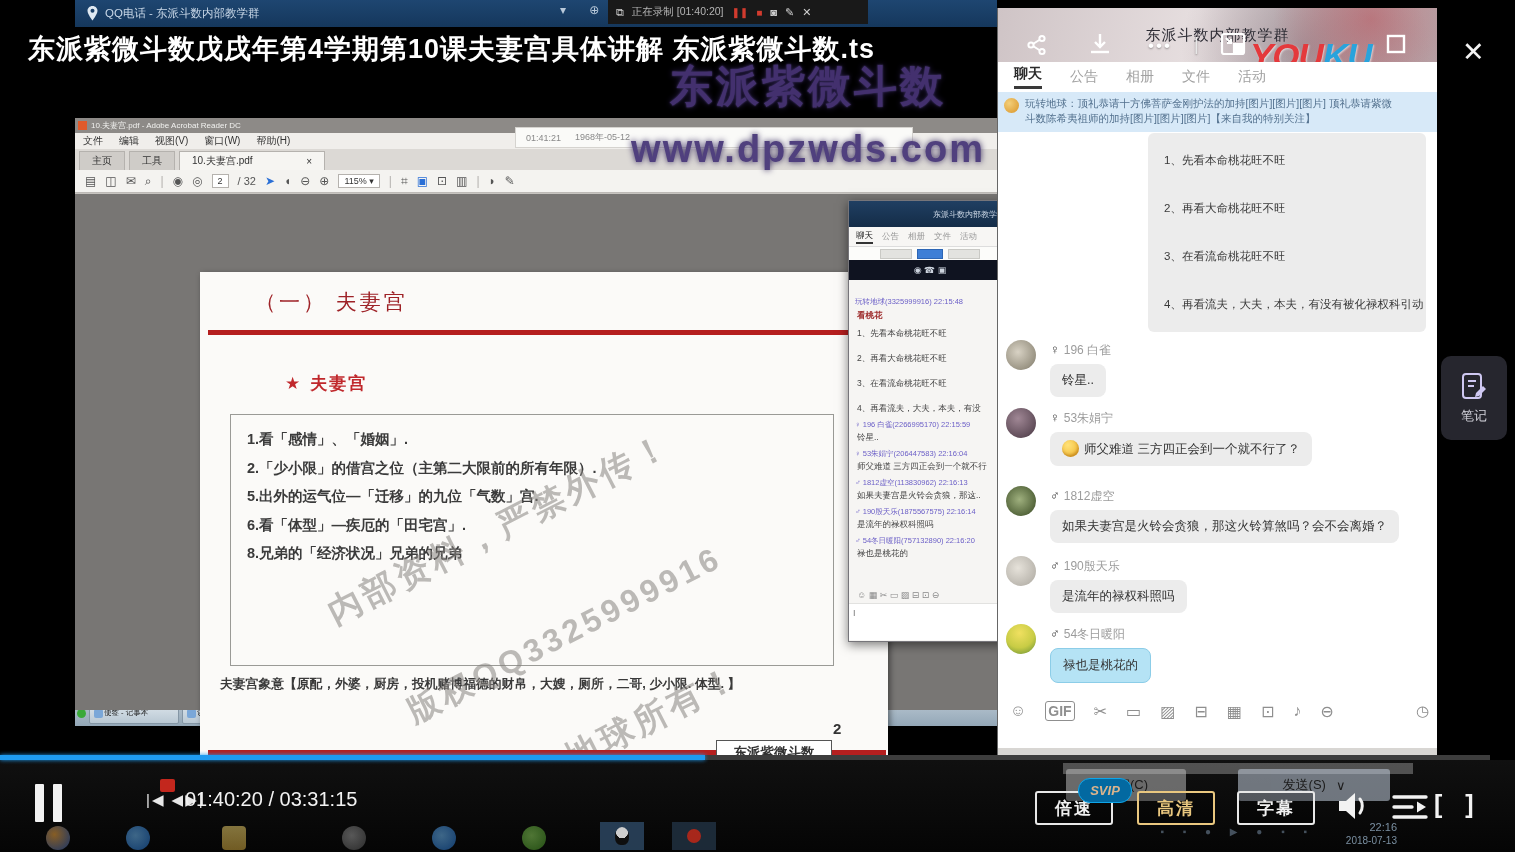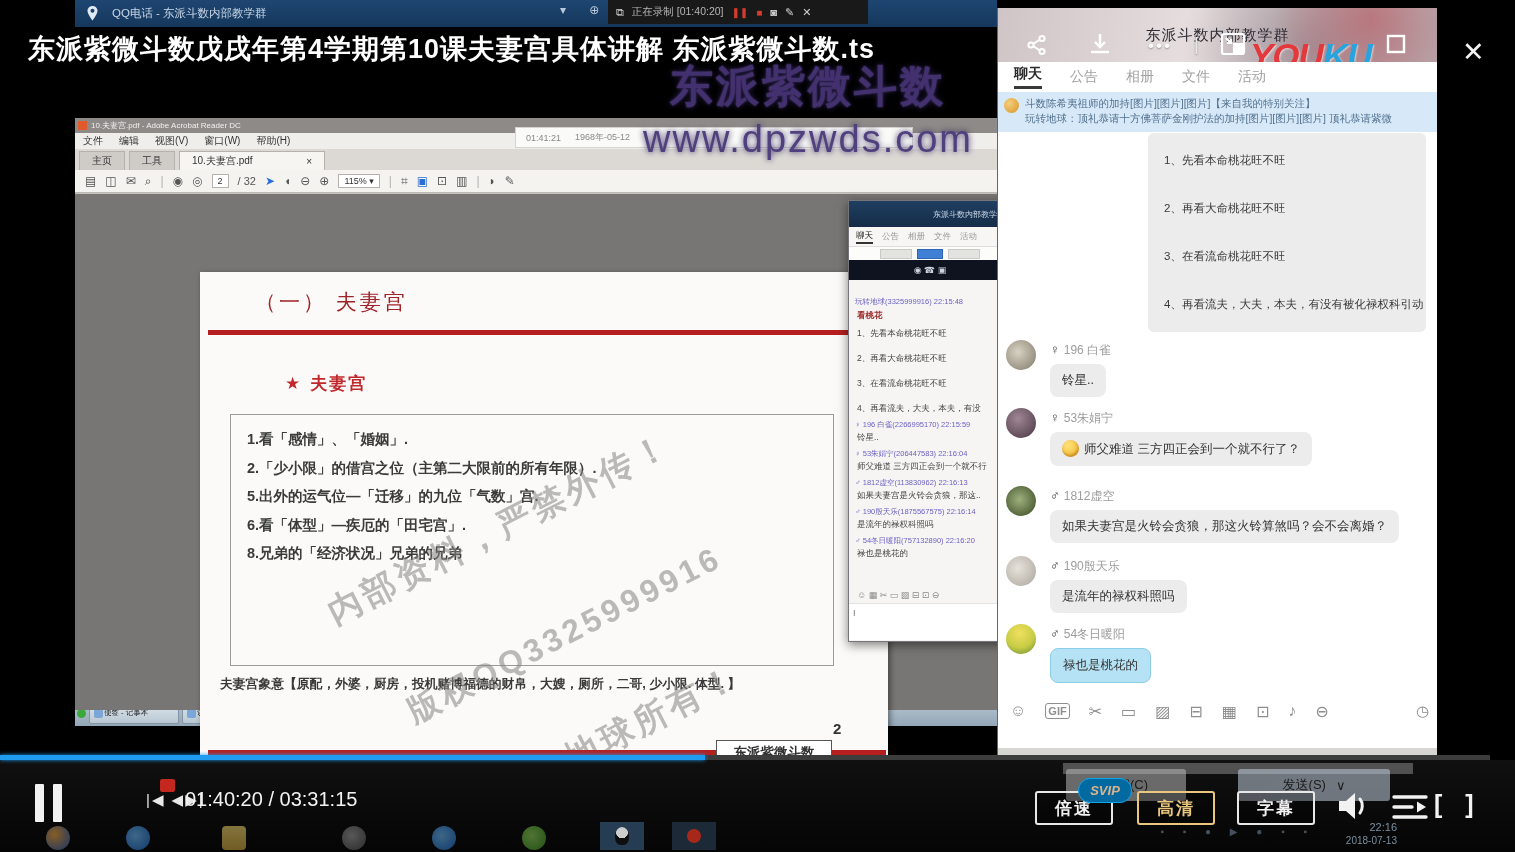--- a/index.html
+++ b/index.html
@@ -1,31 +1,31 @@
 <!DOCTYPE html>
 <html><head>
 <meta charset="utf-8">
 <style>
   html,body{margin:0;padding:0;background:#000;}
   body{width:1515px;height:852px;overflow:hidden;font-family:"Liberation Sans","DejaVu Sans",sans-serif;}
   #stage{position:relative;width:1515px;height:852px;background:#000;}
   .abs{position:absolute;}
   
   #qqbar{left:75px;top:0;width:922px;height:27px;background:linear-gradient(#1e4671,#15375c);display:flex;align-items:center;padding-left:12px;box-sizing:border-box;z-index:8;}
-  #qqbar .t{color:#c9d8e8;font-size:11.5px;margin-left:14px;}
+  #qqbar .t{color:#c9d8e8;font-size:11.5px;margin-left:7px;}
   #qqtools{left:560px;top:3px;color:#b9c9da;font-size:12px;letter-spacing:10px;z-index:9;}
   #recbar{left:608px;top:0;width:260px;height:24px;background:#191919;display:flex;align-items:center;padding:0 8px;box-sizing:border-box;z-index:10;color:#b5b5b5;font-size:10.5px;gap:8px;}
   .redico{color:#d23b2e;font-size:10px;}
   .grayico{color:#cfcfcf;font-size:11px;}
   
   #vtitle{left:28px;top:31px;color:#fff;font-size:27px;font-weight:bold;text-shadow:2px 2px 2px #000;z-index:45;letter-spacing:1px;}
   
   #brand{left:598px;top:58px;width:420px;text-align:center;z-index:40;pointer-events:none;}
   #brand .b1{font-size:43px;font-weight:bold;color:#43306e;text-shadow:0 0 6px #2a1f4e,0 0 2px #6a55a0;letter-spacing:3px;}
-  #brand .b2{font-size:38px;font-weight:normal;color:#50407e;text-shadow:0 0 6px #32265a;letter-spacing:2px;margin-top:2px;}
+  #brand .b2{font-size:38px;font-weight:bold;color:#50407e;text-shadow:0 0 6px #32265a;letter-spacing:2px;margin-top:12px;}
   
   #pdf{left:75px;top:118px;width:1060px;height:592px;background:#c7c4c0;z-index:10;}
   #pdf .titlebar{left:0;top:0;width:100%;height:15px;background:#8d8a87;display:flex;align-items:center;gap:4px;padding-left:3px;box-sizing:border-box;}
   #pdf .appico{width:9px;height:9px;background:#e05a2b;}
   #pdf .titlebar span{color:#f2f2f0;font-size:8px;}
   #pdf .menubar{left:0;top:15px;width:100%;height:16px;background:#f0eeeb;display:flex;gap:16px;align-items:center;padding-left:8px;box-sizing:border-box;font-size:10px;color:#333;}
   #pdf .tabrow{left:0;top:31px;width:100%;height:21px;background:#dcd9d5;display:flex;align-items:flex-end;}
   .ptab{height:18px;padding:0 12px;background:#cfccc8;border:1px solid #b5b2ae;border-bottom:none;font-size:10px;color:#333;display:flex;align-items:center;margin-left:4px;}
   .ptab.doc{background:#f6f5f2;width:120px;justify-content:space-between;}
   #pdf .toolbar{left:0;top:52px;width:100%;height:23px;background:#f4f3f0;border-bottom:1px solid #bdbab6;display:flex;align-items:center;gap:9px;padding-left:10px;box-sizing:border-box;color:#555;font-size:12px;}
@@ -86,21 +86,21 @@
   .av2{background:radial-gradient(circle at 40% 35%,#a08795,#5d4a56 75%,#3a2e38);}
   .av3{background:radial-gradient(circle at 45% 45%,#9fb07e,#55663c 70%,#333f22);}
   .av4{background:radial-gradient(circle at 40% 40%,#e6e2da,#b9b5ad 75%,#8e8a82);}
   .av5{background:radial-gradient(circle at 45% 30%,#f0e060,#c8cc45 55%,#5e8a34);}
   .mname{position:absolute;left:52px;top:2px;font-size:12px;color:#9c9c9c;}
   .mname .g{color:#333;font-size:13px;margin-right:4px;}
   .mbubble{position:absolute;left:52px;top:24px;background:#ececec;border-radius:8px;padding:8px 12px;font-size:12.5px;color:#333;white-space:nowrap;}
   .mbubble.blue{background:#b5e3f5;border:1px solid #8ccde8;}
   .emoji{display:inline-block;width:17px;height:17px;border-radius:50%;vertical-align:-4px;margin-right:5px;background:radial-gradient(circle at 35% 30%,#ffe27a,#f0b429);box-shadow:inset -1px -2px 3px rgba(160,90,0,.5);}
   #chat .ctool{left:0;top:688px;width:100%;height:30px;display:flex;gap:19px;align-items:center;padding-left:12px;box-sizing:border-box;color:#8f8f8f;font-size:16px;}
-  .gifbox{font-size:11px;font-weight:bold;border:1.5px solid #8f8f8f;border-radius:3px;padding:1px 2px;}
+  .gifbox{font-size:14px;font-weight:bold;border:1.5px solid #8f8f8f;border-radius:3px;padding:1px 2px;}
   #chat .cclock{position:absolute;right:8px;top:694px;color:#8f8f8f;font-size:15px;}
   #chat .bstrip{left:0;top:740px;width:100%;height:15px;background:#d8d6d3;}
   
   #notebtn{left:1441px;top:356px;width:66px;height:84px;background:#26262e;border-radius:10px;z-index:70;display:flex;flex-direction:column;align-items:center;justify-content:center;gap:6px;}
   #notebtn span{color:#d2d2da;font-size:13px;}
   #closex{left:1462px;top:36px;color:#f2f2f2;font-size:27px;z-index:70;font-weight:bold;}
   
   #vtaskbar{left:75px;top:700px;width:922px;height:26px;background:linear-gradient(#b9c6d1,#93a7b7);z-index:6;display:flex;align-items:center;gap:3px;padding-left:2px;box-sizing:border-box;}
   .tkb{height:20px;background:linear-gradient(#dde6ec,#b9c8d3);border:1px solid #8496a5;border-radius:2px;font-size:7.5px;color:#1c1c1c;display:flex;align-items:center;gap:1px;padding:0 4px;white-space:nowrap;overflow:hidden;}
   .tkb.on{background:#f5f7f9;}
@@ -310,22 +310,22 @@
     <div class="tabs abs">
       <span class="on">聊天</span>
       <span>公告</span>
       <span>相册</span>
       <span>文件</span>
       <span>活动</span>
     </div>
     <div class="pinned abs">
       <div class="pinava"></div>
       <div class="pintxt">
+        <div>玩转地球：顶礼恭请十方佛菩萨金刚护法的加持[图片][图片][图片] 顶礼恭请紫微</div>
         <div>斗数陈希夷祖师的加持[图片][图片][图片]【来自我的特别关注】</div>
-        <div>玩转地球：顶礼恭请十方佛菩萨金刚护法的加持[图片][图片][图片] 顶礼恭请紫微</div>
       </div>
     </div>
     <div id="gbubble" class="abs">
       <div>1、先看本命桃花旺不旺</div>
       <div>2、再看大命桃花旺不旺</div>
       <div>3、在看流命桃花旺不旺</div>
       <div>4、再看流夫，大夫，本夫，有没有被化禄权科引动</div>
     </div>
 
     <div class="msg" style="top:332px">
@@ -363,20 +363,30 @@
       <span>⊟</span>
       <span>▦</span>
       <span>⊡</span>
       <span>♪</span>
       <span>⊖</span>
     </div>
     <span class="cclock">◷</span>
     <div class="bstrip abs"></div>
   </div>
 
+  <div id="notebtn" class="abs">
+    <svg width="30" height="30" viewBox="0 0 30 30">
+        <g stroke="#cfc8f2" stroke-width="2" fill="none">
+          <rect x="4" y="3" width="18" height="24" rx="3"></rect>
+          <path d="M9 10h8M9 15h6"></path>
+          <path d="M17 22l7-7 3 3-7 7-4 1z" fill="#cfc8f2" stroke="none"></path>
+        </g>
+      </svg>
+    <span>笔记</span>
+  </div>
   <div id="closex" class="abs">✕</div>
 
   <div id="vtaskbar" class="abs">
     <i class="tki" style="background:#3aa93a;border-radius:50%"></i>
     <div class="tkb" style="width:80px">
         <i class="tki" style="background:#7aa7d8"></i>
         <span>便签 - 记事本</span>
       </div>
     <div class="tkb" style="width:86px">
         <i class="tki" style="background:#7aa7d8"></i>

